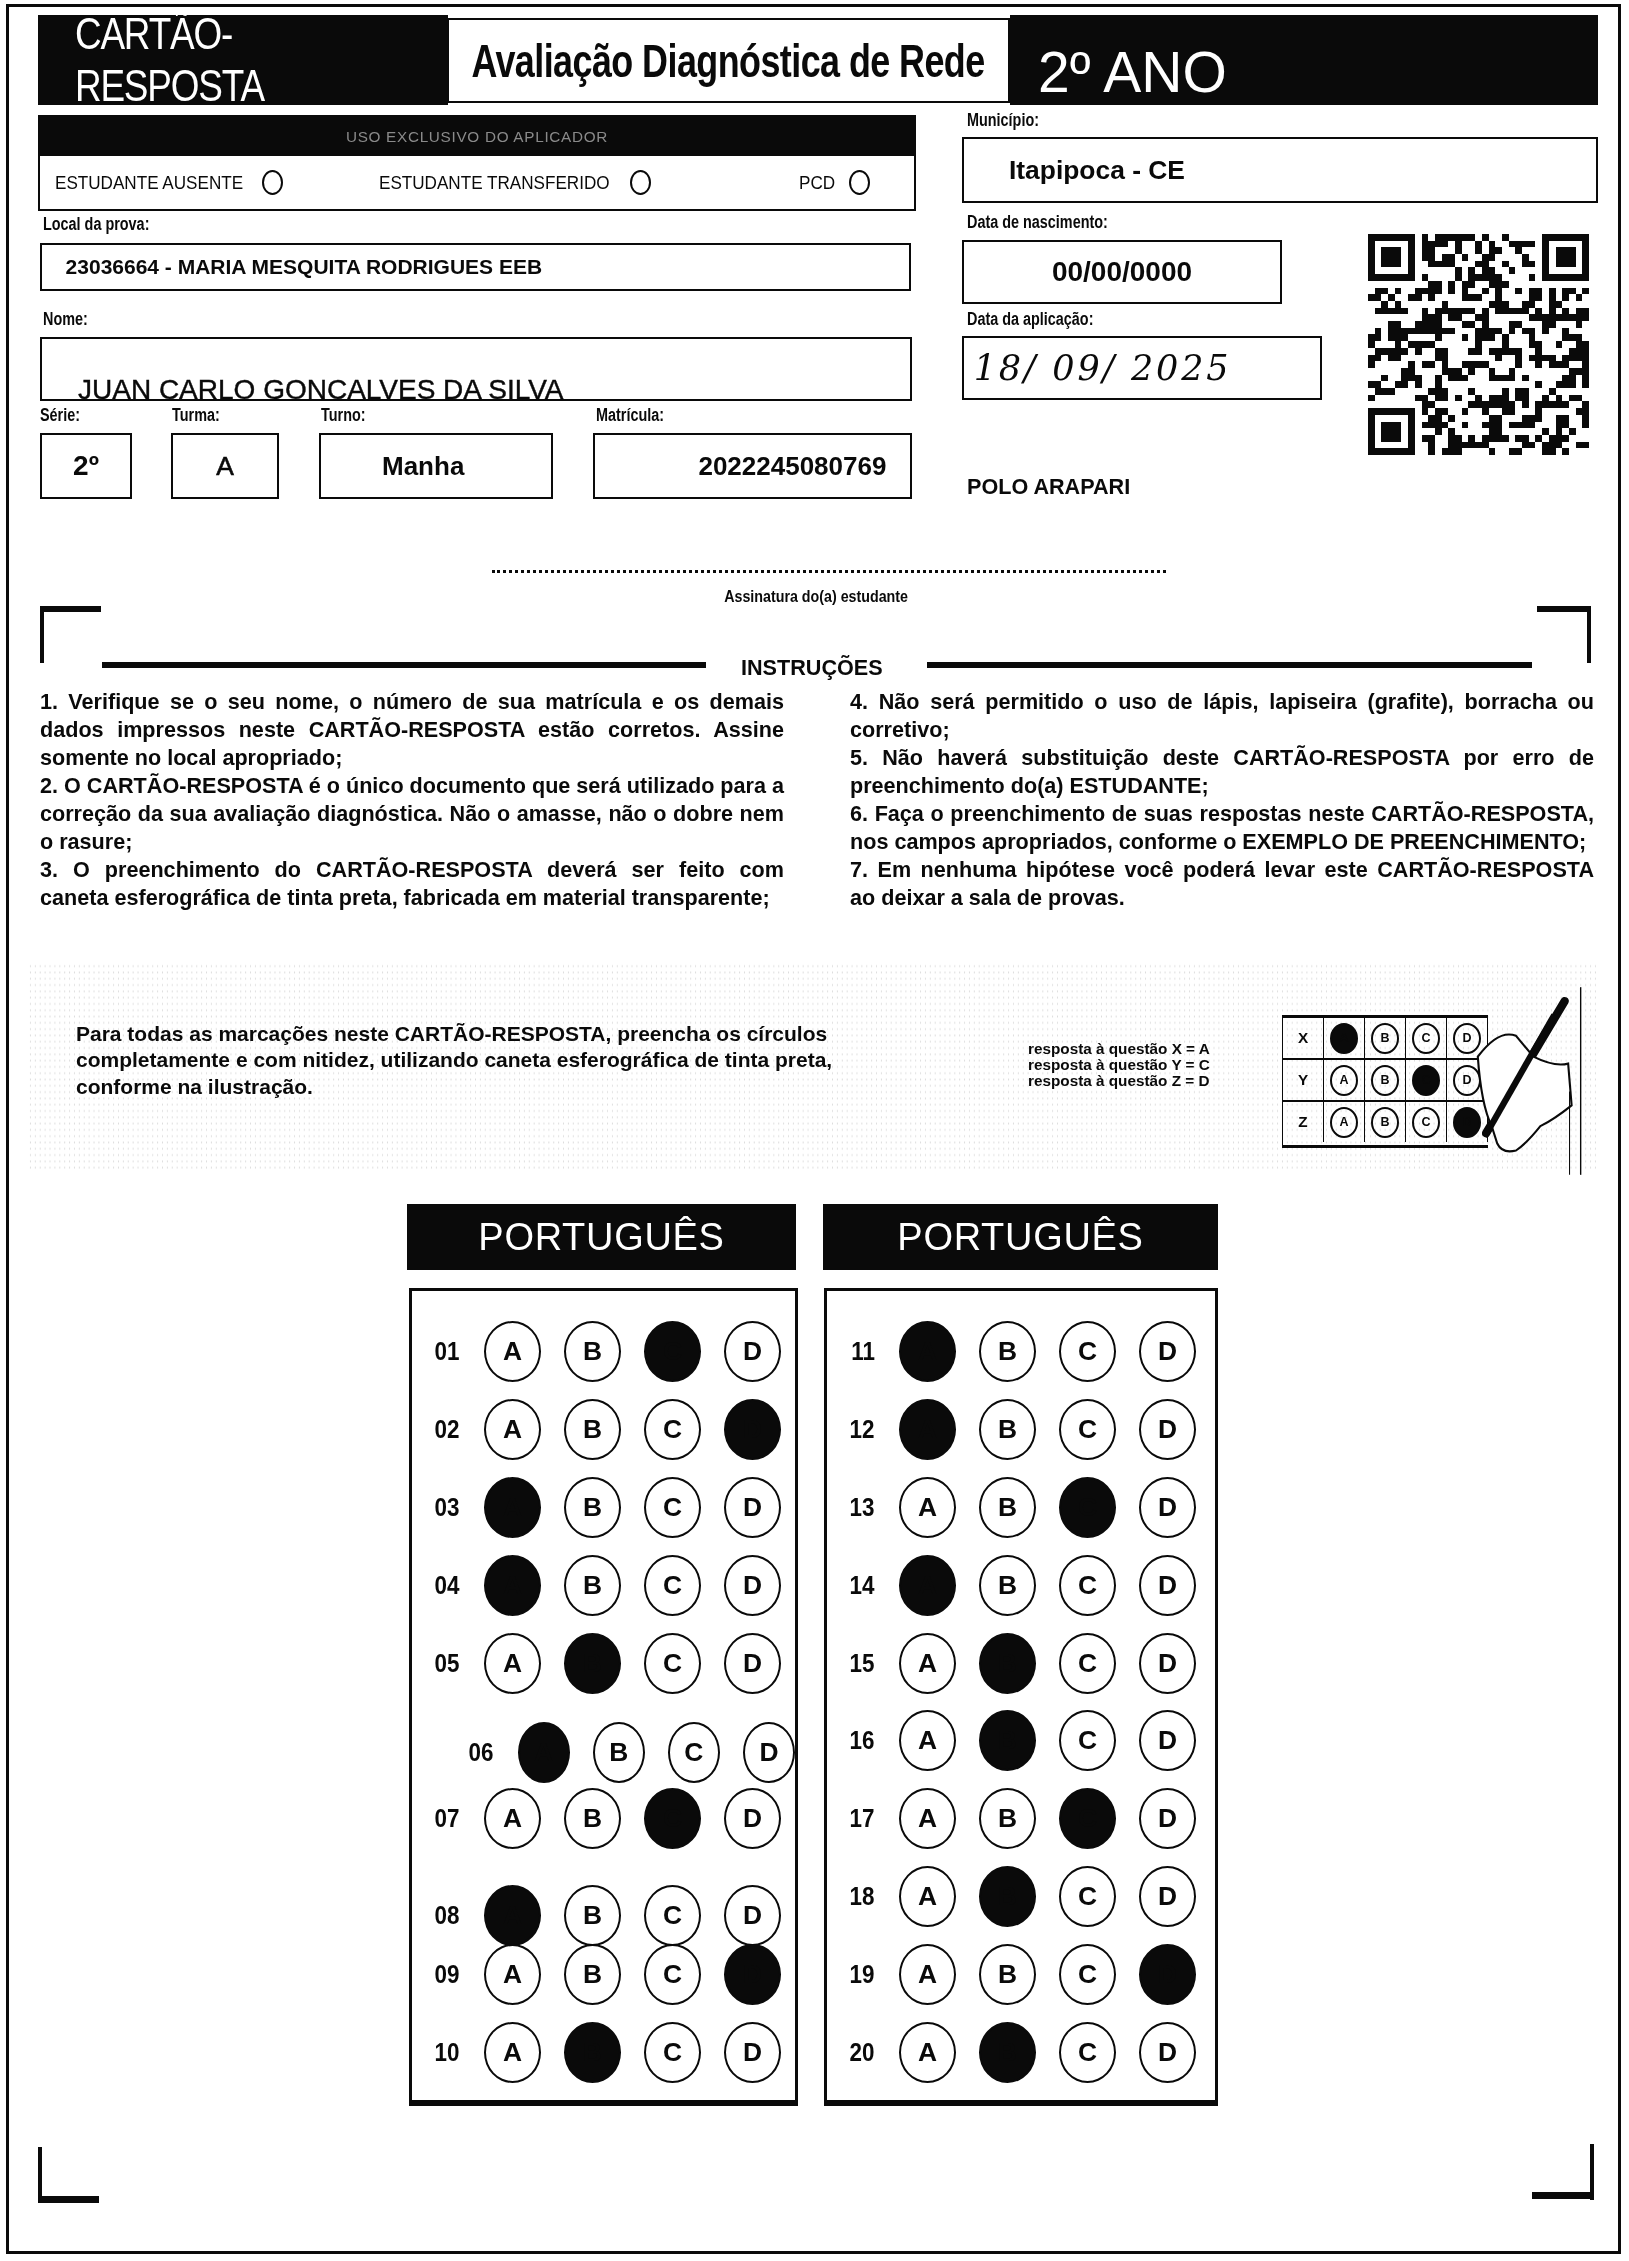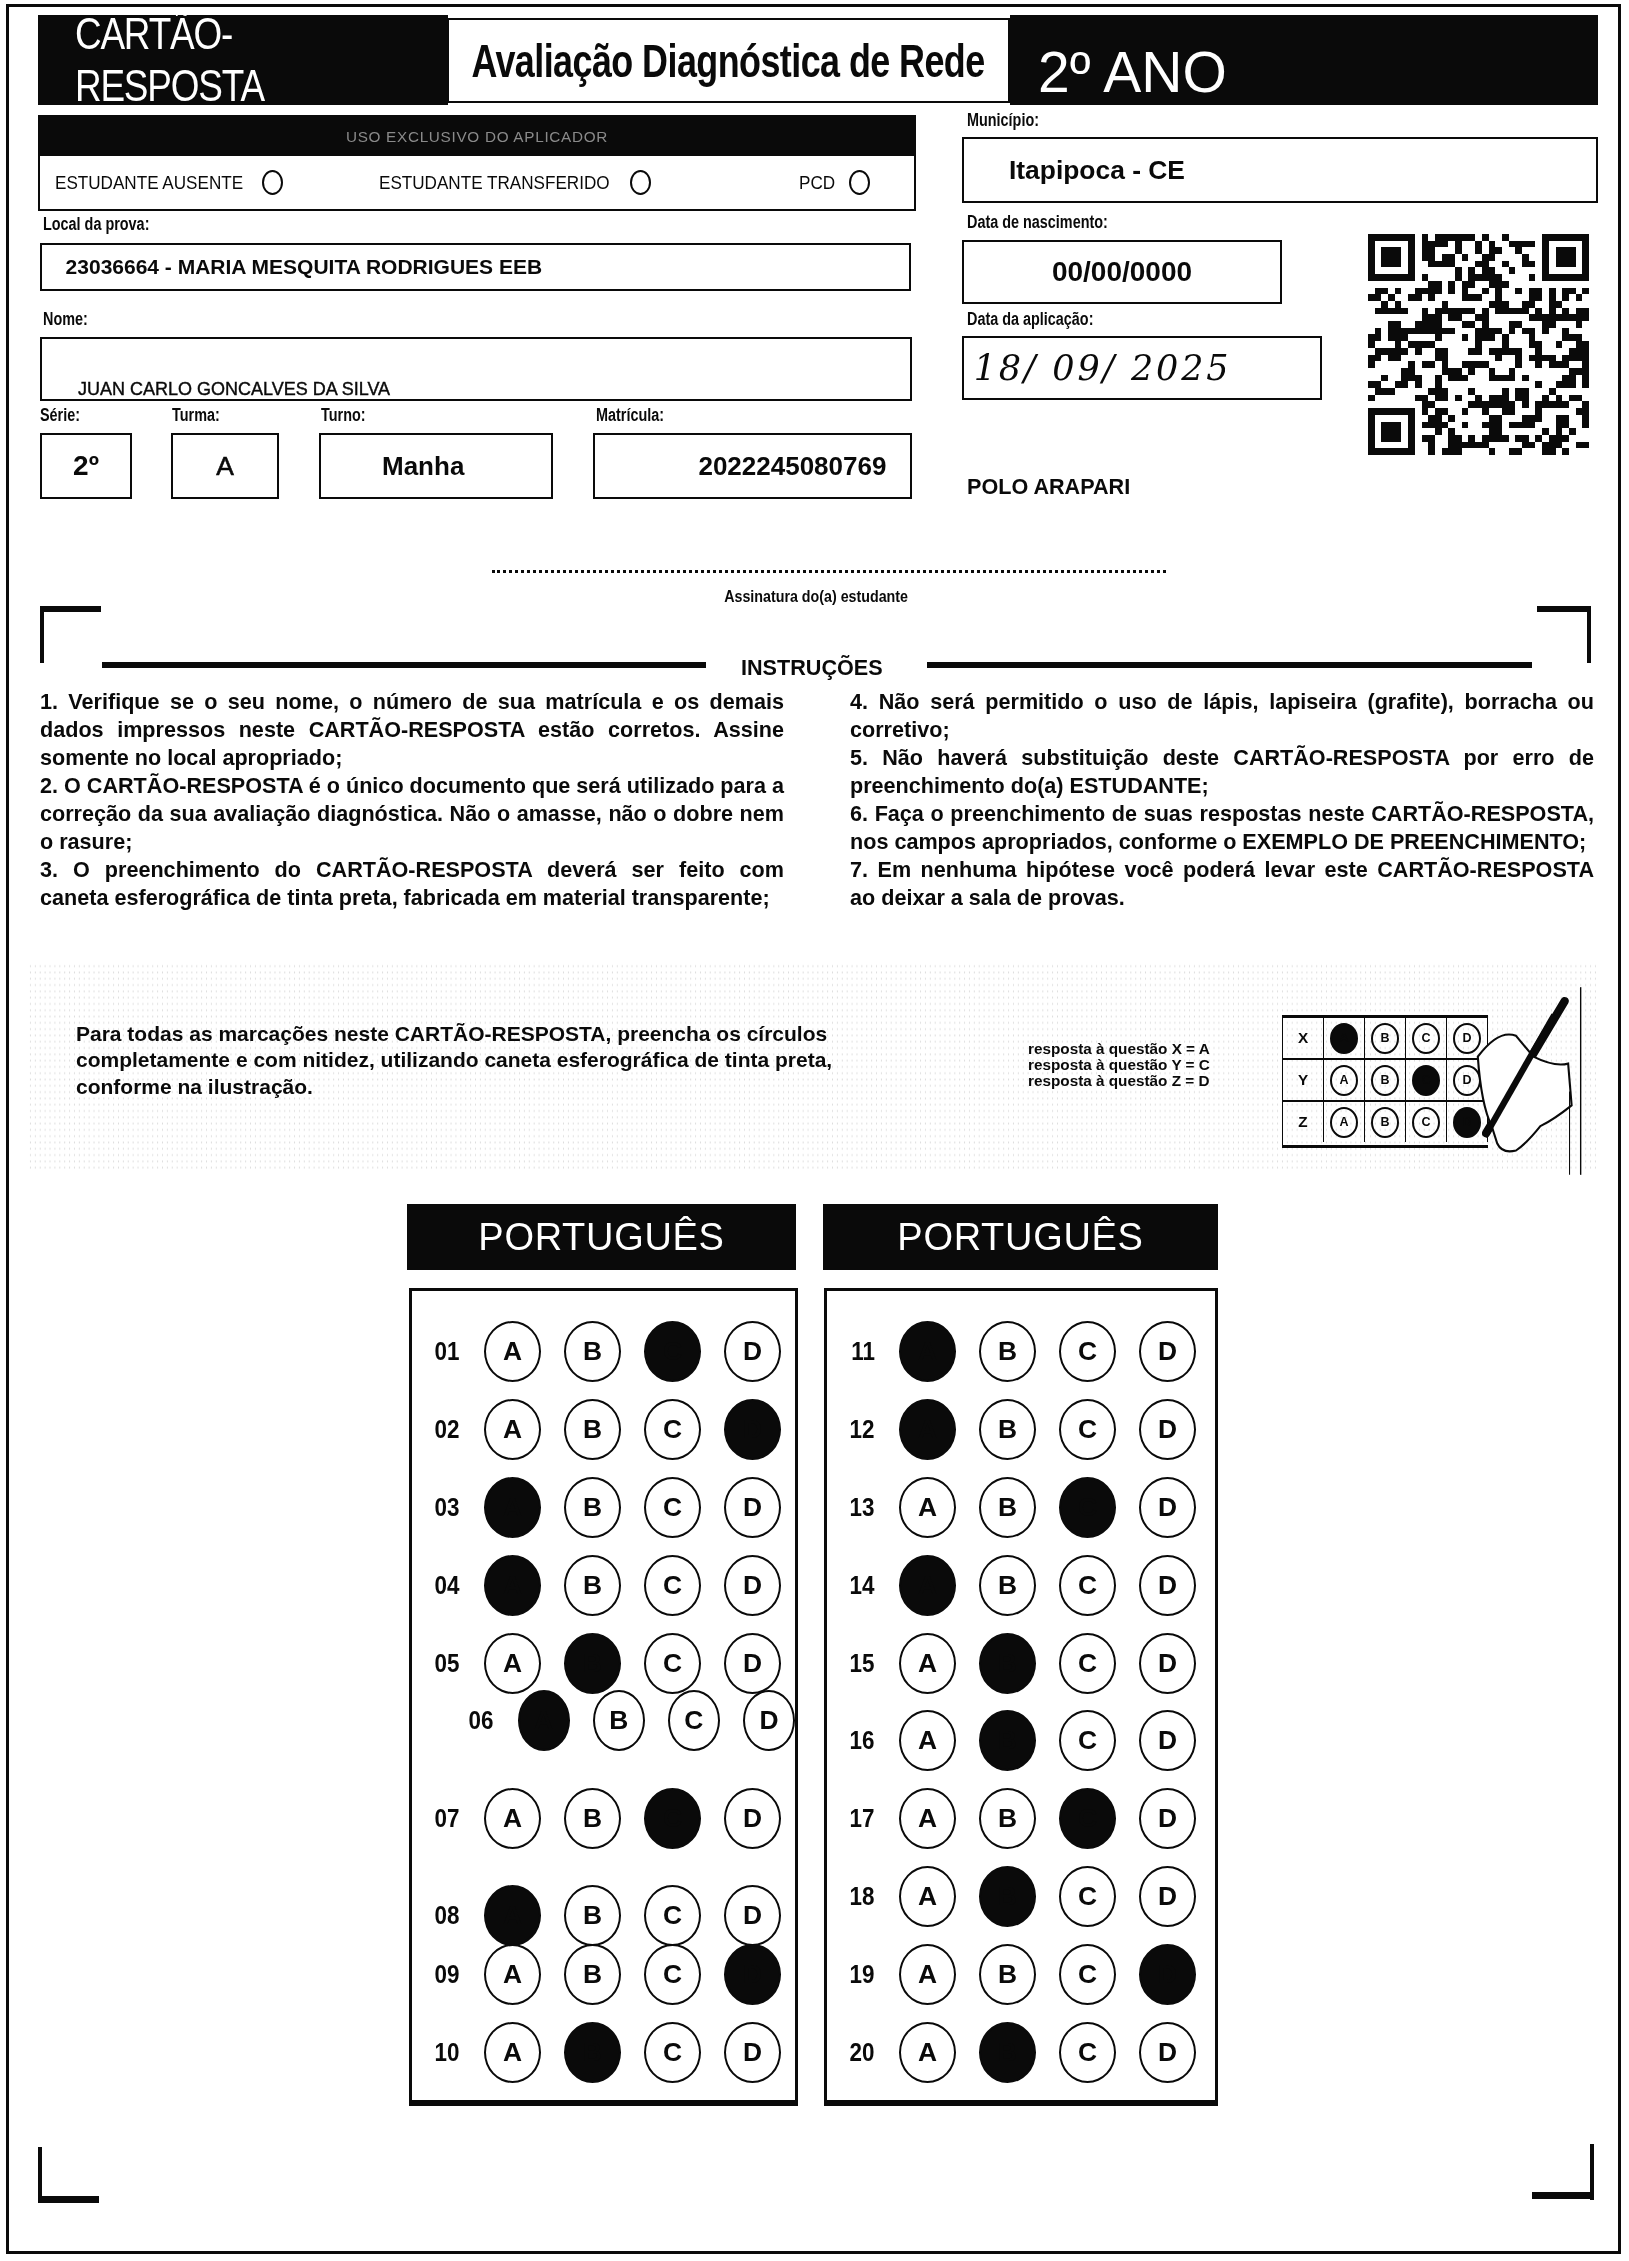--- a/index.html
+++ b/index.html
@@ -81,21 +81,21 @@
   </div>
 </div>
 
 <div class="abs lbl" style="left:43px; top:214px;"><span>Local da prova:</span></div>
 <div class="abs box" style="left:40px; top:243px; width:871px; height:48px; padding-left:23.6px;">
   <span class="fieldtxt" style="font-size:21px;">23036664 - MARIA MESQUITA RODRIGUES EEB</span>
 </div>
 
 <div class="abs lbl" style="left:43px; top:309px;"><span>Nome:</span></div>
 <div class="abs box" style="left:40px; top:337px; width:872px; height:64px; padding-left:36px;">
-  <span class="fieldtxt" style="font-size:18px; font-weight:normal;margin-top:41px; -webkit-text-stroke:0.4px #0a0a0a;">JUAN CARLO GONCALVES DA SILVA</span>
+  <span class="fieldtxt" style="font-size:28px; font-weight:normal;margin-top:41px; -webkit-text-stroke:0.4px #0a0a0a;">JUAN CARLO GONCALVES DA SILVA</span>
 </div>
 
 <div class="abs lbl" style="left:40px; top:405px;"><span>Série:</span></div>
 <div class="abs lbl" style="left:172px; top:405px;"><span>Turma:</span></div>
 <div class="abs lbl" style="left:321px; top:405px;"><span>Turno:</span></div>
 <div class="abs lbl" style="left:596px; top:405px;"><span>Matrícula:</span></div>
 
 <div class="abs box" style="left:40px; top:433px; width:92px; height:66px; justify-content:center;">
   <span class="fieldtxt" style="font-size:28px;">2º</span>
 </div>
@@ -685,21 +685,21 @@
       <div class="bubble">C</div>
       <div class="bubble">D</div>
     </div>
     <div class="q-row" style="top: 337px;">
       <div class="q-num"><span>05</span></div>
       <div class="bubble">A</div>
       <div class="bubble filled">B</div>
       <div class="bubble">C</div>
       <div class="bubble">D</div>
     </div>
-    <div class="q-row" style="top: 394px; padding-left: 38px;">
+    <div class="q-row" style="top: 426px; padding-left: 38px;">
       <div class="q-num"><span>06</span></div>
       <div class="bubble filled">A</div>
       <div class="bubble">B</div>
       <div class="bubble">C</div>
       <div class="bubble">D</div>
     </div>
     <div class="q-row" style="top: 492px;">
       <div class="q-num"><span>07</span></div>
       <div class="bubble">A</div>
       <div class="bubble">B</div>

